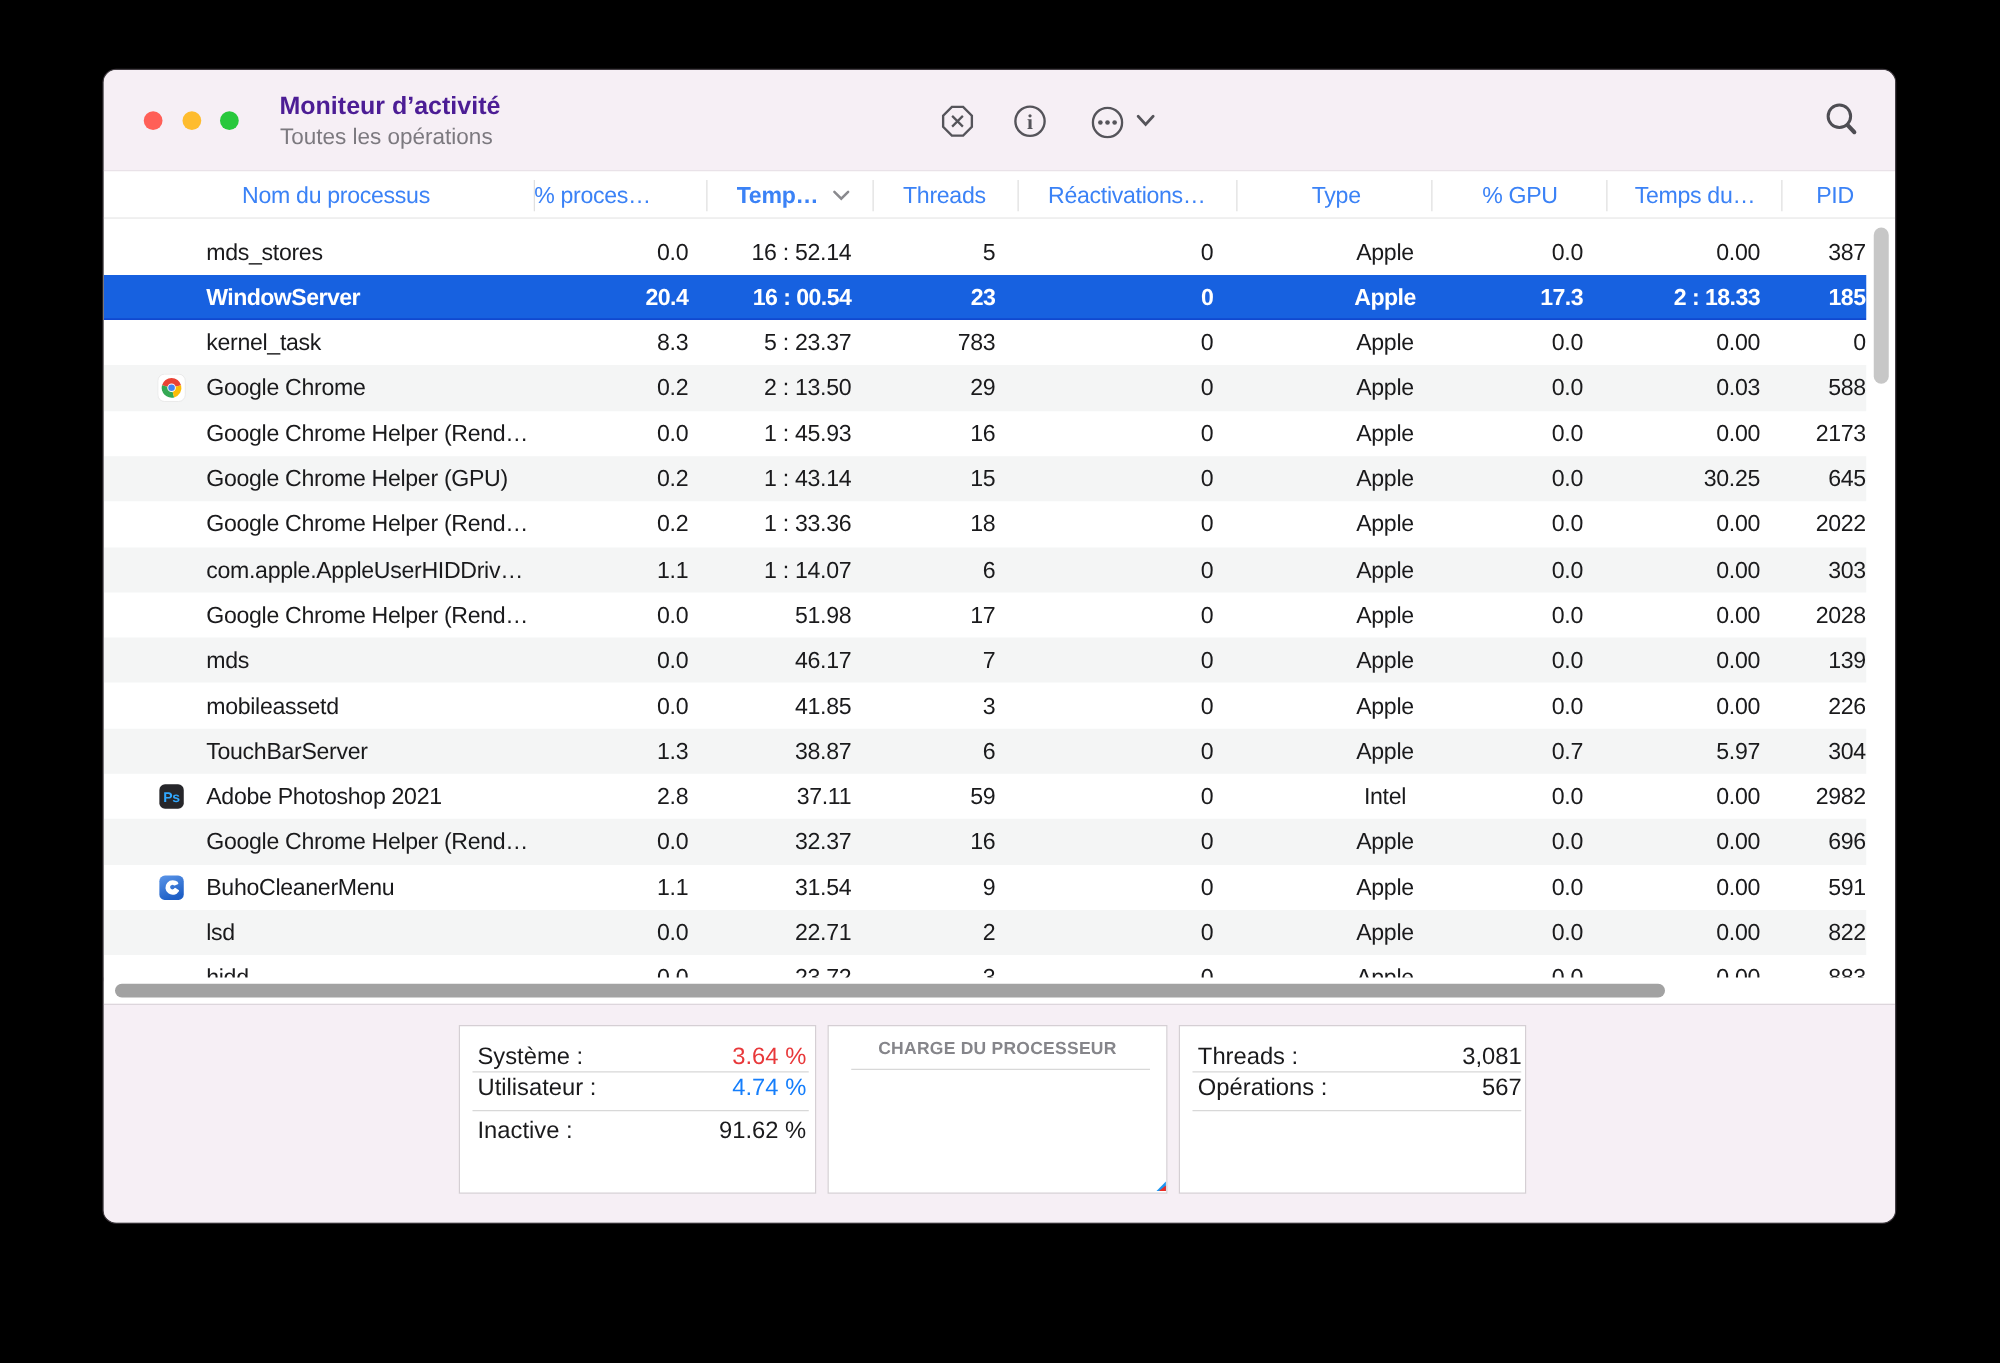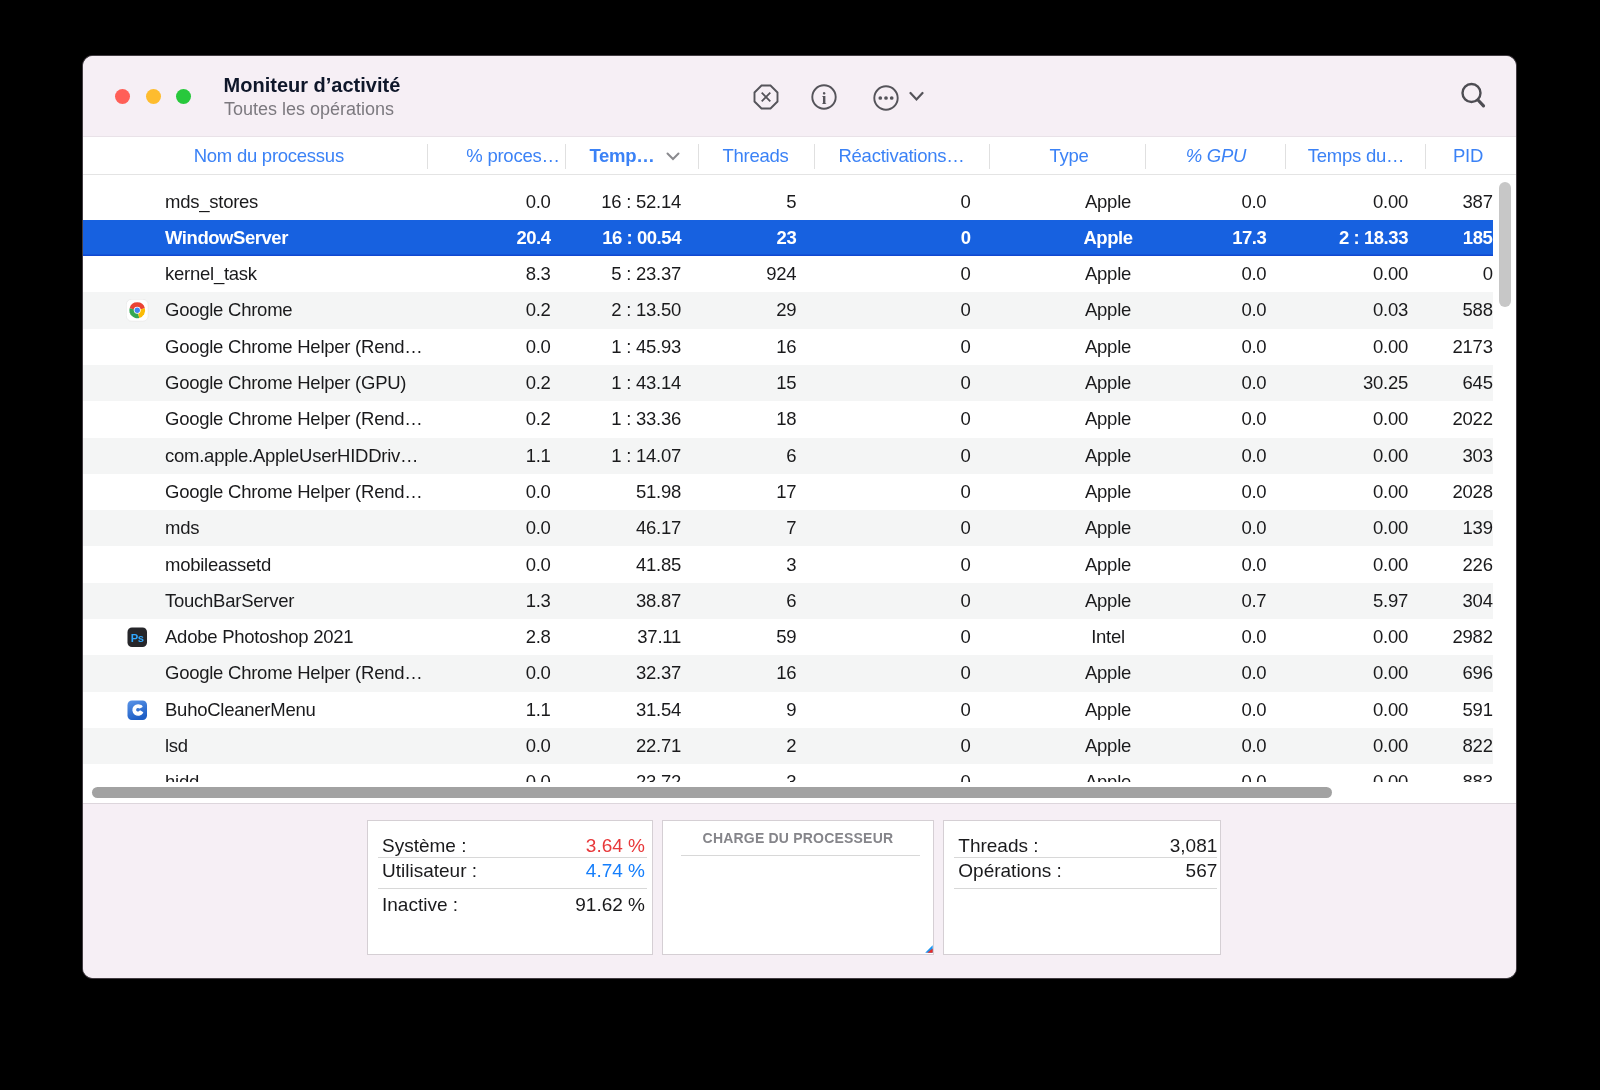--- a/index.html
+++ b/index.html
@@ -3,21 +3,21 @@
 <meta charset="utf-8">
 <style>
   html,body{margin:0;padding:0;background:#000;width:1600px;height:1090px;overflow:hidden;}
   *{box-sizing:border-box;}
   body{font-family:"Liberation Sans", sans-serif;}
   #win{position:absolute;left:83px;top:55.5px;width:1432.5px;height:922px;background:#fff;border-radius:10px;overflow:hidden;box-shadow:0 0 0 1px rgba(120,110,120,.55);}
   .abs{position:absolute;}
   
   #titlebar{position:absolute;left:0;top:0;width:100%;height:80.5px;background:#F6EFF5;}
   .tl{position:absolute;width:15px;height:15px;border-radius:50%;top:33.4px;}
-  #title{position:absolute;left:140.6px;top:18px;font-size:20px;font-weight:bold;color:#0f172a;}
+  #title{position:absolute;left:140.6px;top:18px;font-size:20px;font-weight:bold;color:#4c1d95;}
   #subtitle{position:absolute;left:141px;top:43.5px;font-size:18px;color:#7c797f;}
   
   #seg{position:absolute;left:876.2px;top:20px;width:466px;height:39.8px;background:#FAF8FA;border-radius:9px;box-shadow:0 0 0 0.5px rgba(0,0,0,0.08);}
   #segsel{position:absolute;left:0;top:0;width:121px;height:39.8px;background:#E4E2E4;border-radius:9px;}
   .seglab{position:absolute;top:0;height:39.8px;line-height:39.8px;text-align:center;font-size:19px;letter-spacing:-0.2px;color:#1d1d1f;}
   .segsep{position:absolute;top:9px;width:1px;height:22px;background:#D8D3D8;}
   
   #hdr{position:absolute;left:0;top:80.5px;width:100%;height:39px;background:#fff;border-top:1px solid #E9E2E8;border-bottom:1px solid #E4E4E4;}
   .hlab{position:absolute;top:0;height:38px;line-height:38px;font-size:18.5px;letter-spacing:-0.25px;color:#3b82f6;text-align:center;transform:translateX(-50%);white-space:nowrap;}
   .hsep{position:absolute;top:7px;width:1px;height:25px;background:#E0E0E0;}
@@ -69,29 +69,29 @@
         <path d="M1.5 2 L7.5 8.5 L13.5 2"></path>
       </svg>
     <svg class="abs" style="left:1377px;top:26.5px" width="26" height="28" viewBox="0 0 26 28" fill="none" stroke="#4E4D53" stroke-width="2.4" stroke-linecap="round">
         <circle cx="11.5" cy="11" r="9"></circle>
         <path d="M18 18 L23.5 23.8" stroke-width="3.2"></path>
       </svg>
   </div>
 
   <div id="hdr">
     <div class="hlab" style="left:185.8px;">Nom du processus</div>
-    <div class="hlab" style="left:430px;">% proces…</div>
+    <div class="hlab" style="left:391px;">% proces…</div>
     <div class="hlab" style="left:539px;font-weight:bold;">Temp…</div>
     <svg class="abs" style="left:583px;top:15px" width="14" height="9" viewBox="0 0 14 9" fill="none" stroke="#8a8a8e" stroke-width="2" stroke-linecap="round">
         <path d="M1.5 1.5 L7 7 L12.5 1.5"></path>
       </svg>
     <div class="hlab" style="left:672.5px;">Threads</div>
     <div class="hlab" style="left:818.5px;">Réactivations…</div>
     <div class="hlab" style="left:986px;">Type</div>
-    <div class="hlab" style="left:1133px;font-style:italic;">% GPU</div>
+    <div class="hlab" style="left:1133px;">% GPU</div>
     <div class="hlab" style="left:1273px;">Temps du…</div>
     <div class="hlab" style="left:1385px;">PID</div>
     <div class="hsep" style="left:344px;"></div>
     <div class="hsep" style="left:482px;"></div>
     <div class="hsep" style="left:615px;"></div>
     <div class="hsep" style="left:731px;"></div>
     <div class="hsep" style="left:905.5px;"></div>
     <div class="hsep" style="left:1062px;"></div>
     <div class="hsep" style="left:1202px;"></div>
     <div class="hsep" style="left:1342px;"></div>
@@ -117,21 +117,21 @@
         <span class="cell rt" style="left:887.6px">0</span>
         <span class="cell ct" style="left:1025px">Apple</span>
         <span class="cell rt" style="left:1183.4px">17.3</span>
         <span class="cell rt" style="left:1325px">2 : 18.33</span>
         <span class="cell rt" style="left:1409.4px">185</span>
       </div>
 <div class="row" style="top:81.1px">
         <span class="cell nm">kernel_task</span>
         <span class="cell rt" style="left:467.6px">8.3</span>
         <span class="cell rt" style="left:598px">5 : 23.37</span>
-        <span class="cell rt" style="left:713.3px">924</span>
+        <span class="cell rt" style="left:713.3px">783</span>
         <span class="cell rt" style="left:887.6px">0</span>
         <span class="cell ct" style="left:1025px">Apple</span>
         <span class="cell rt" style="left:1183.4px">0.0</span>
         <span class="cell rt" style="left:1325px">0.00</span>
         <span class="cell rt" style="left:1409.7px">0</span>
       </div>
 <div class="row g" style="top:117.4px">
         <svg class="icon" viewBox="0 0 23 23">
           <rect x="0.3" y="0.3" width="22.4" height="22.4" rx="5.5" fill="#fff" stroke="#E3E3E3" stroke-width="0.6"></rect>
           <circle cx="11.5" cy="11.5" r="8.1" fill="#fff"></circle>

